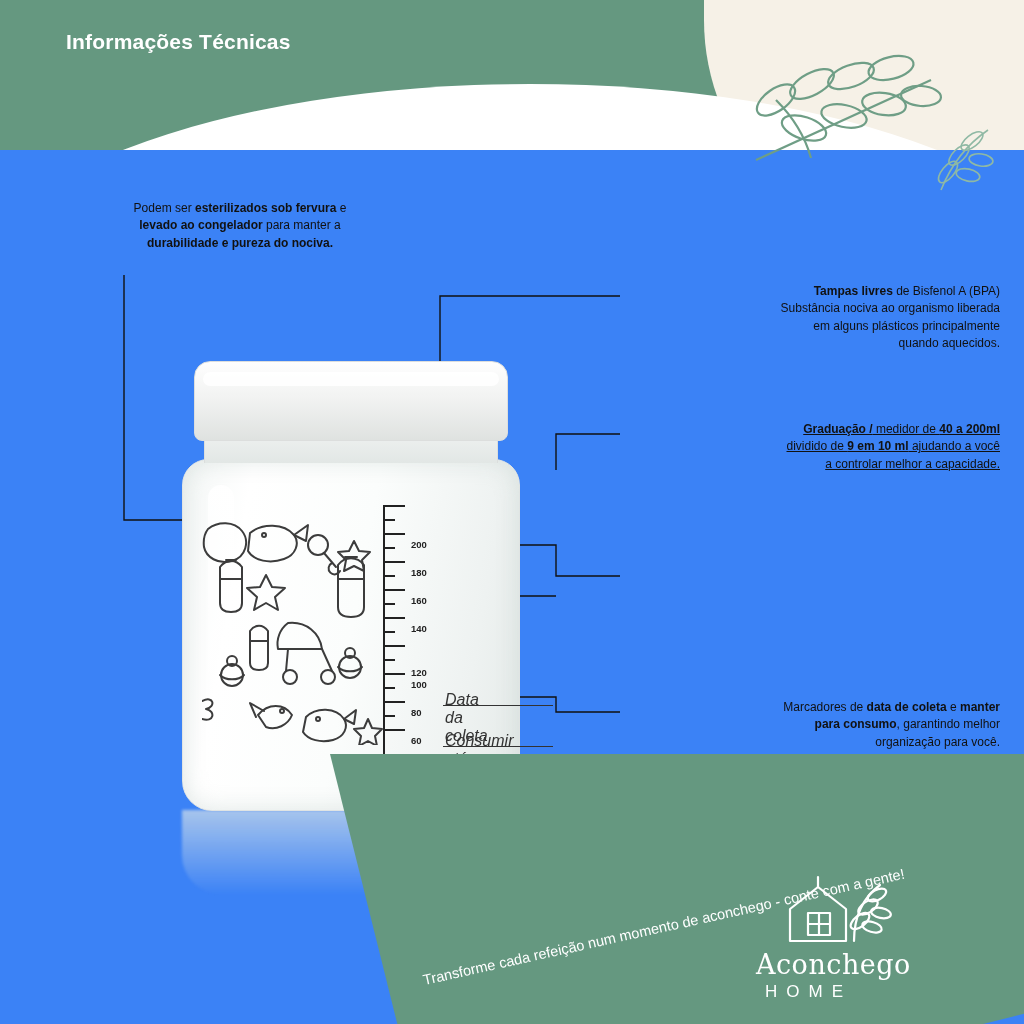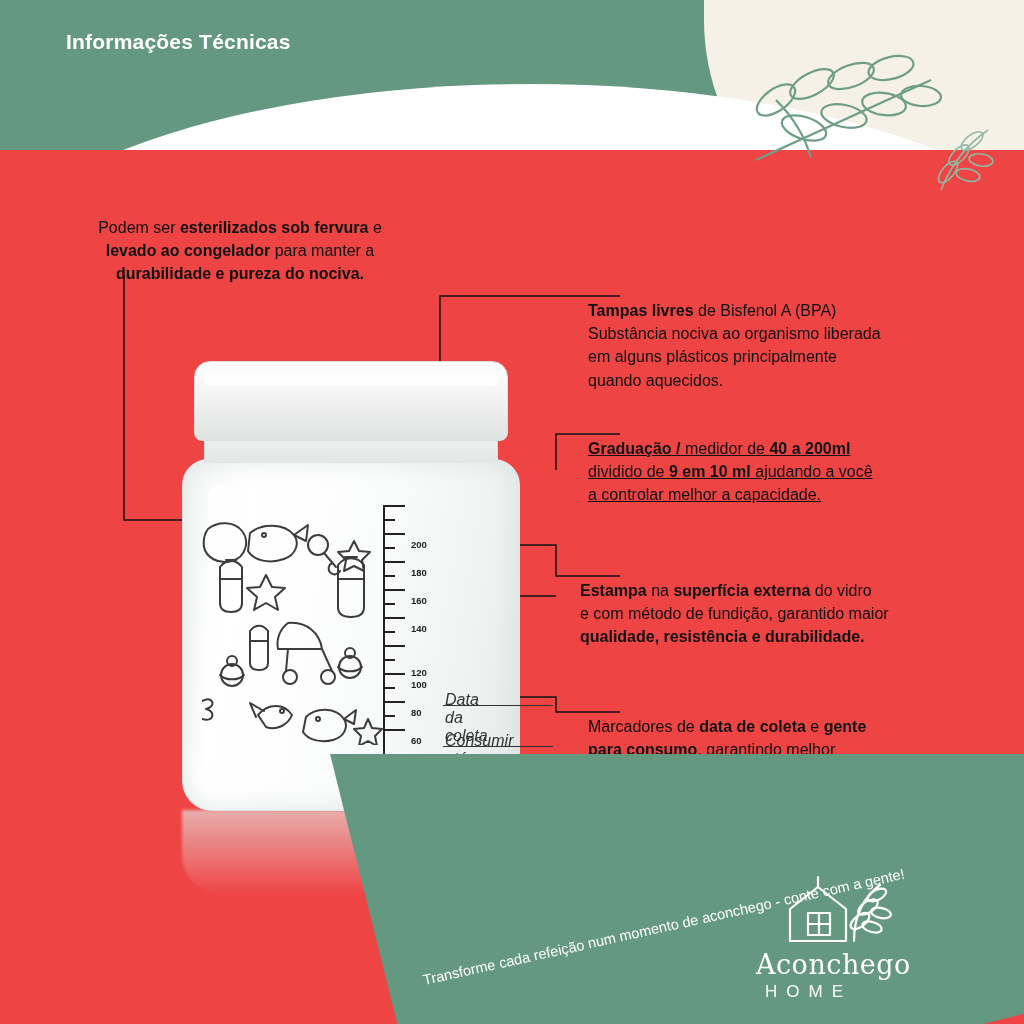--- a/index.html
+++ b/index.html
@@ -10,21 +10,21 @@
     width: 1024px;
     height: 1024px;
     font-family: "Liberation Sans", sans-serif;
     background: #ffffff;
     overflow: hidden;
   }
   .page {
     position: relative;
     width: 1024px;
     height: 1024px;
-    background: #ef4444;
+    background: #3b82f6;
     overflow: hidden;
   }
 
   
   .header-band {
     position: absolute;
     left: 0; top: 0;
     width: 1024px;
     height: 150px;
     background: #659880;
@@ -240,28 +240,27 @@
     position: absolute;
     left: 62px;
     font-size: 16px;
     font-style: italic;
     color: #333;
   }
 
   
   .callout {
     position: absolute;
-    font-size: 16px;
+    font-size: 12px;
     line-height: 1.45;
     color: #111;
-    margin-top: 16px;
   }
   .callout b { font-weight: bold; }
   .callout.left  { text-align: center; }
-  .callout.right { text-align: left; }
+  .callout.right { text-align: right; }
 
   svg.lines {
     position: absolute;
     left: 0; top: 0;
     width: 1024px;
     height: 1024px;
     pointer-events: none;
   }
 </style>
 </head>
@@ -425,28 +424,23 @@
     <div>em alguns plásticos principalmente</div>
     <div>quando aquecidos.</div>
   </div>
 
   <div class="callout right" style="left:588px; top:421px; width:412px;text-decoration:underline;">
     <div><b>Graduação /</b> medidor de <b>40 a 200ml</b></div>
     <div>dividido de <b>9 em 10 ml</b> ajudando a você</div>
     <div>a controlar melhor a capacidade.</div>
   </div>
 
-  <div class="callout right" style="left:580px; top:563px; width:424px;">
-    <div><b>Estampa</b> na <b>superfícia externa</b> do vidro</div>
-    <div>e com método de fundição, garantido maior</div>
-    <div><b>qualidade, resistência e durabilidade.</b></div>
-  </div>
 
   <div class="callout right" style="left:588px; top:699px; width:412px;">
-    <div>Marcadores de <b>data de coleta</b> e <b>gente</b></div>
+    <div>Marcadores de <b>data de coleta</b> e <b>manter</b></div>
     <div><b>para consumo</b>, garantindo melhor</div>
     <div>organização para você.</div>
   </div>
 
   <div class="footer-band">
     <div class="footer-green"></div>
   </div>
 
   <div class="footer-tagline">Transforme cada refeição num momento de aconchego - conte com a gente!</div>
 

